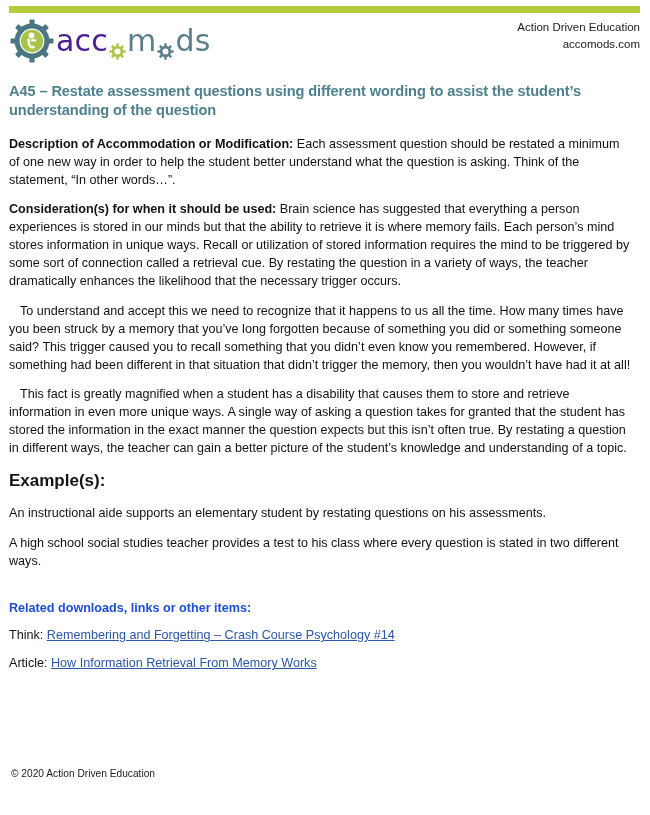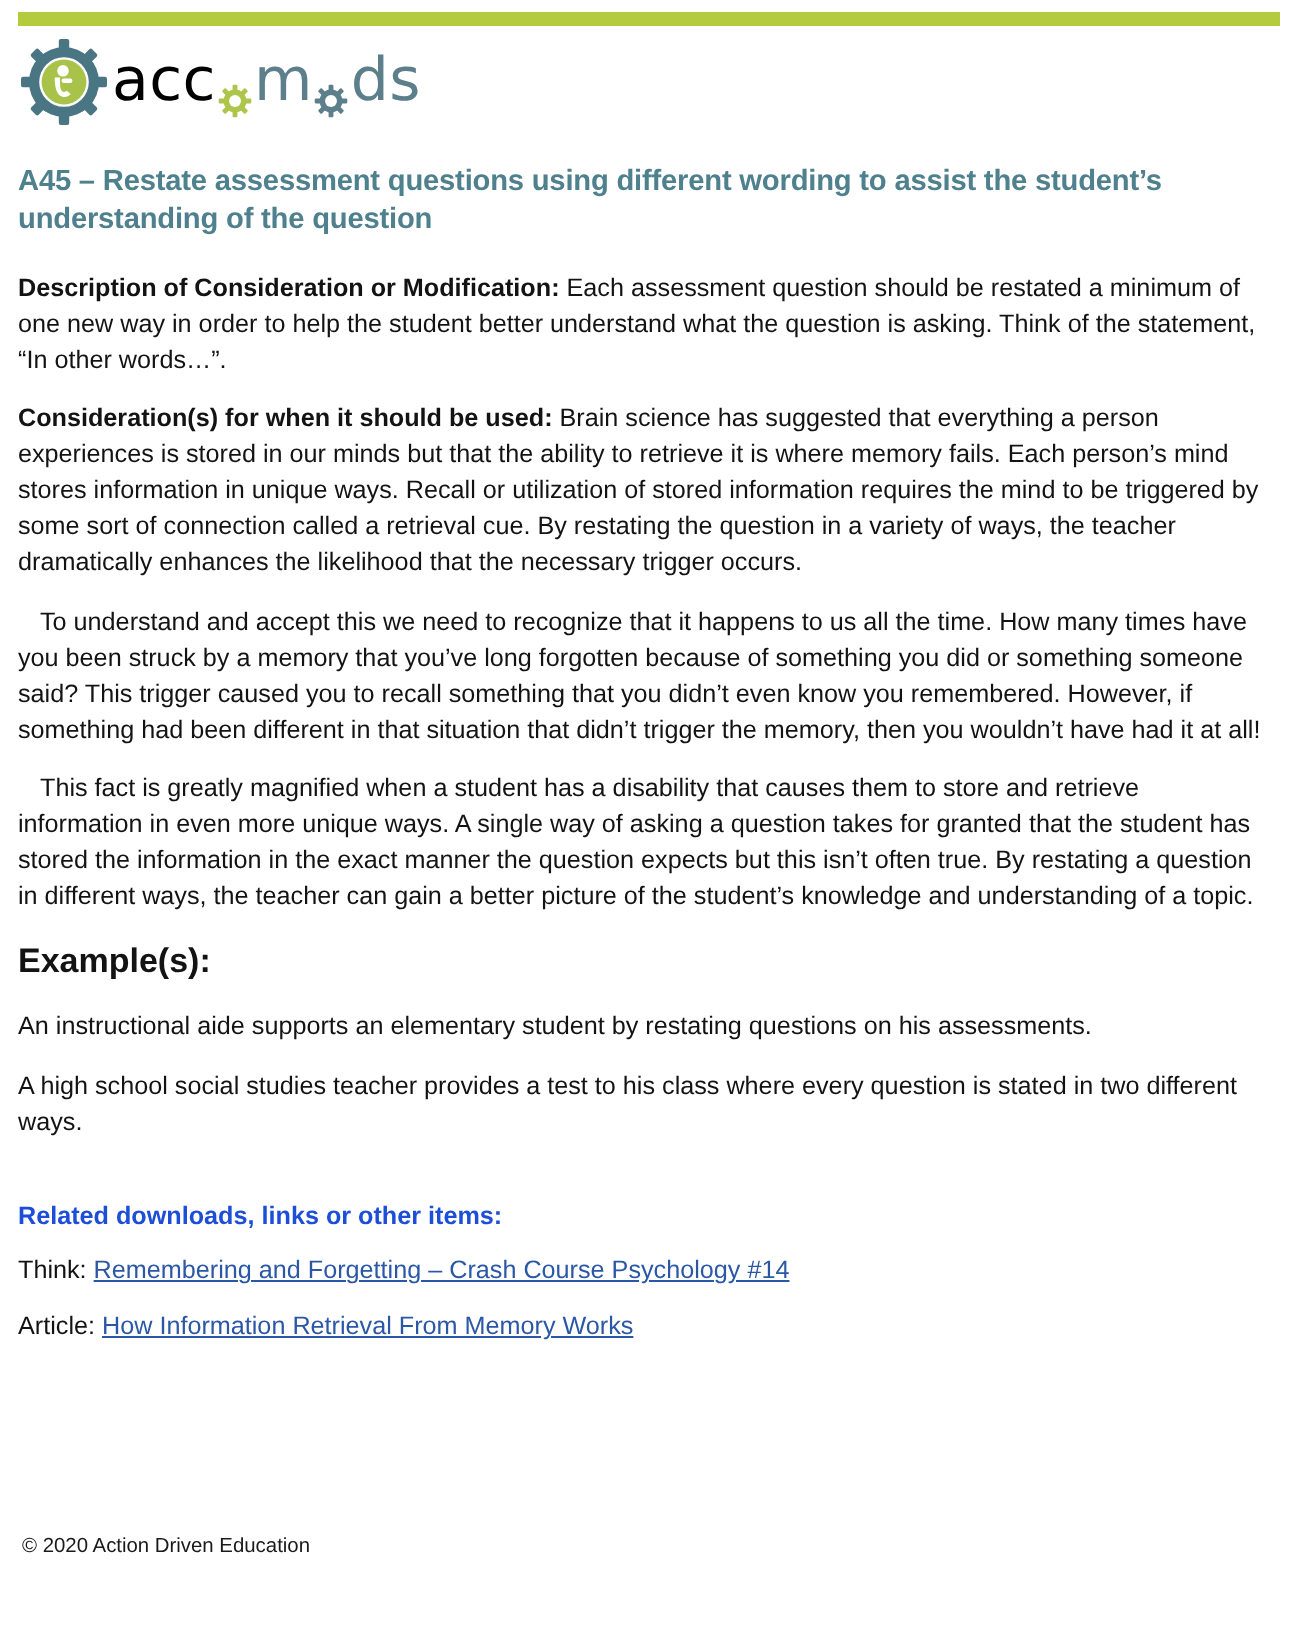--- a/index.html
+++ b/index.html
@@ -58,21 +58,21 @@
   .logo-text {
     margin-left: 2px;
     font-size: 30px;
     letter-spacing: 0.2px;
     line-height: 1;
     display: flex;
     align-items: center;
     font-family: "DejaVu Sans", sans-serif;
     font-weight: 400;
   }
-  .lt-green { color: #000000; }
+  .lt-green { color: #4c1d95; }
   .lt-teal  { color: #5d7f8b; }
   .gear-glyph { display: inline-block; width: 17px; height: 17px; margin: 0 1px; position: relative; top: 2px; }
 
   .header-right {
     position: absolute;
     right: 10px;
     top: 6px;
     text-align: right;
     font-size: 11.5px;
     line-height: 1.45;
@@ -220,27 +220,31 @@
               </g>
               <circle cx="0" cy="0" r="8.1"></circle>
             </g>
             <circle cx="12" cy="12" r="4.2" fill="#ffffff"></circle>
           </svg>
         </span>
         <span class="lt-teal">ds</span>
       </span>
     </div>
 
+    <div class="header-right">
+      <div>Action Driven Education</div>
+      <div>accomods.com</div>
+    </div>
   </div>
 
   <div class="content">
 
     <h1 class="doc-title">A45 – Restate assessment questions using different wording to assist the student’s understanding of the question</h1>
 
-    <p class="body"><span class="lead">Description of Consideration or Modification:</span><span> Each assessment question should be restated a minimum of one new way in order to help the student better understand what the question is asking.  Think of the statement, “In other words…”.</span></p>
+    <p class="body"><span class="lead">Description of Accommodation or Modification:</span><span> Each assessment question should be restated a minimum of one new way in order to help the student better understand what the question is asking.  Think of the statement, “In other words…”.</span></p>
 
     <p class="body"><span class="lead">Consideration(s) for when it should be used:</span><span> Brain science has suggested that everything a person experiences is stored in our minds but that the ability to retrieve it is where memory fails.  Each person’s mind stores information in unique ways.  Recall or utilization of stored information requires the mind to be triggered by some sort of connection called a retrieval cue.  By restating the question in a variety of ways, the teacher dramatically enhances the likelihood that the necessary trigger occurs.</span></p>
 
     <p class="body indent">To understand and accept this we need to recognize that it happens to us all the time.  How many times have you been struck by a memory that you’ve long forgotten because of something you did or something someone said?  This trigger caused you to recall something that you didn’t even know you remembered.  However, if something had been different in that situation that didn’t trigger the memory, then you wouldn’t have had it at all!</p>
     <p class="body indent">This fact is greatly magnified when a student has a disability that causes them to store and retrieve information in even more unique ways.  A single way of asking a question takes for granted that the student has stored the information in the exact manner the question expects but this isn’t often true.  By restating a question in different ways, the teacher can gain a better picture of the student’s knowledge and understanding of a topic.</p>
 
     <div class="section-label">Example(s):</div>
 
     <div class="examples">
       <p class="body">An instructional aide supports an elementary student by restating questions on his assessments.</p>

